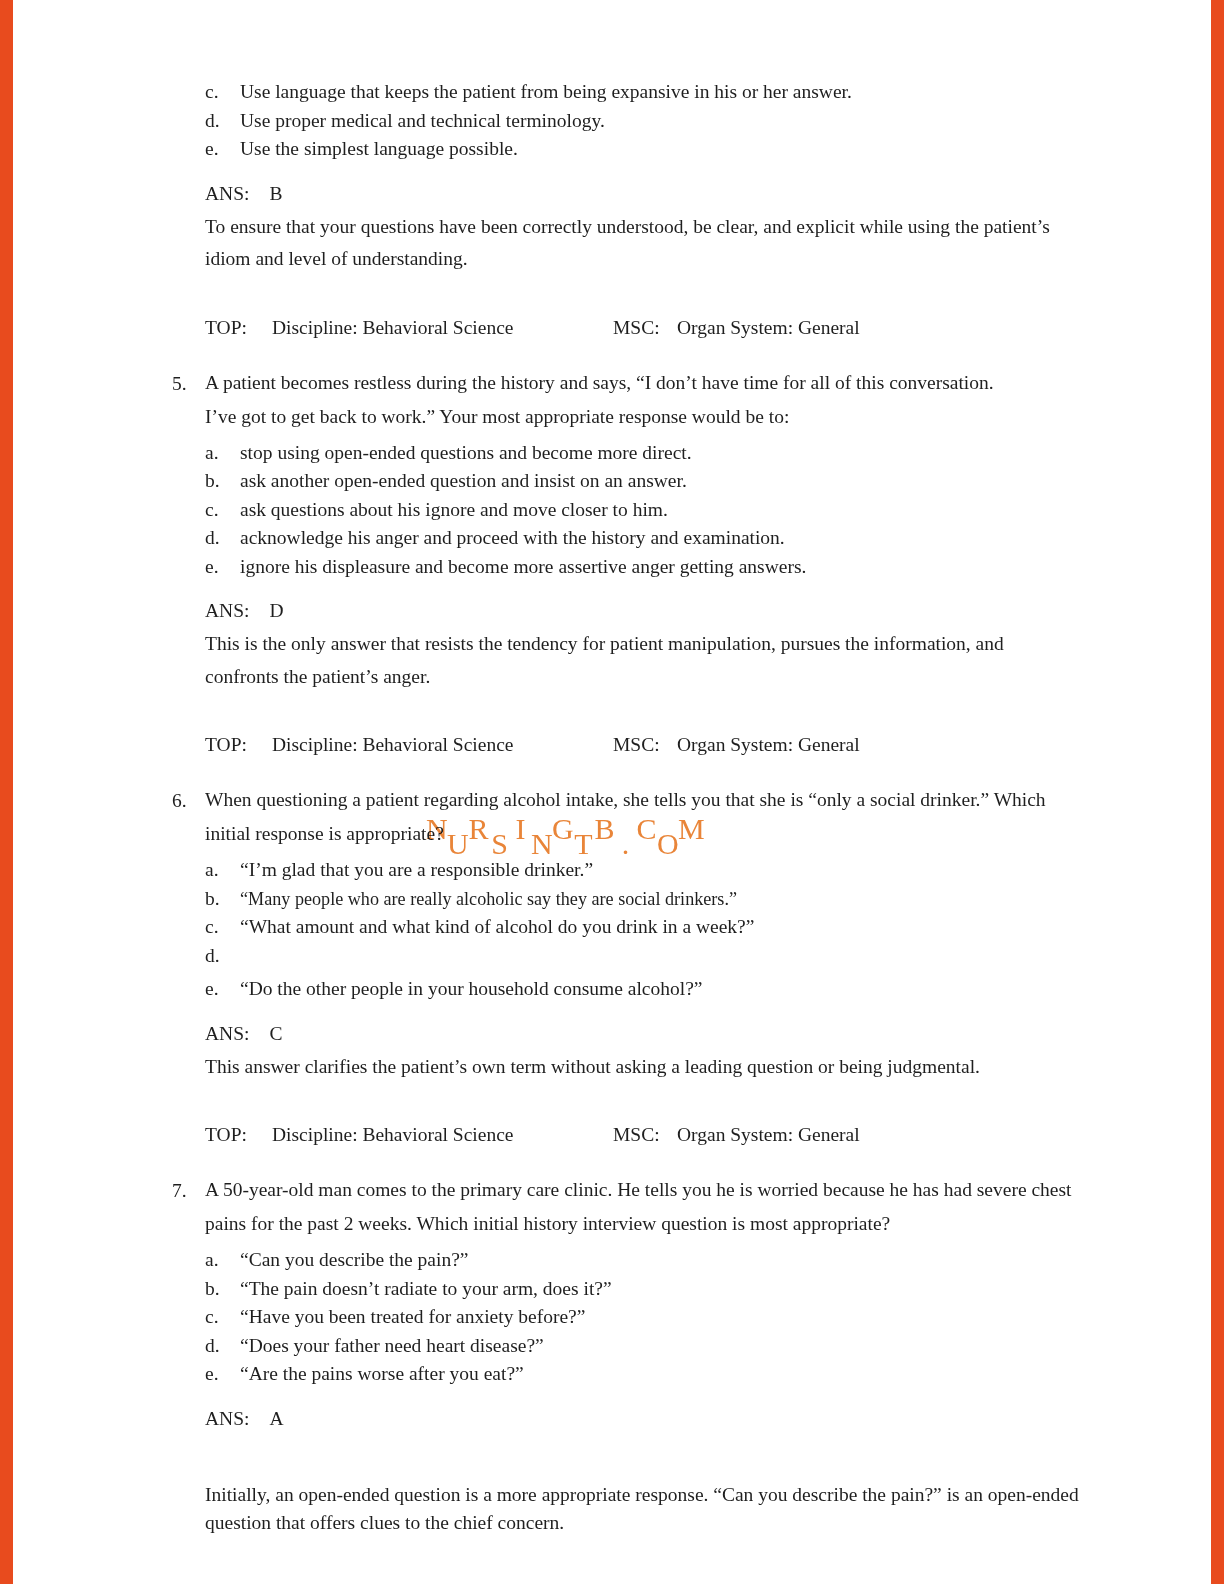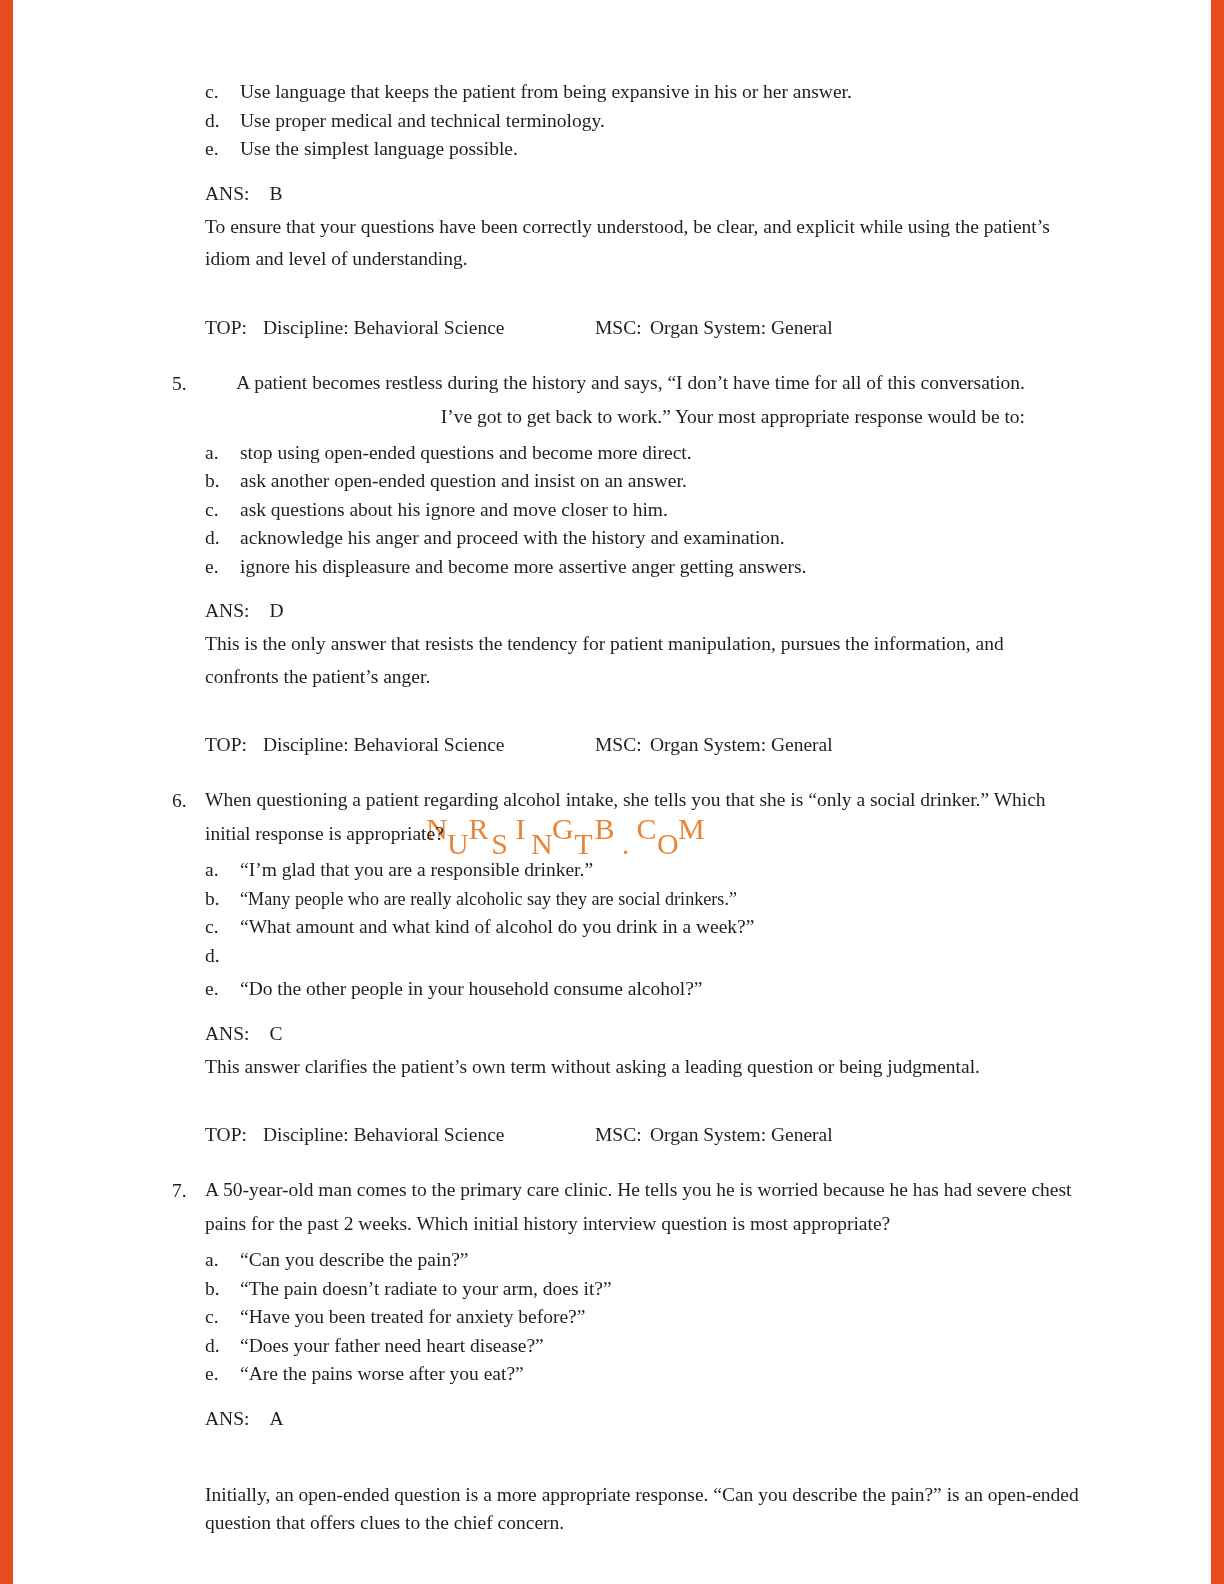--- a/index.html
+++ b/index.html
@@ -15,28 +15,28 @@
   .block{position:relative;padding-left:33px;margin-bottom:24px;}
   .qnum{position:absolute;left:0;top:1px;line-height:34px;}
   .stem{margin:0 0 5px 0;line-height:34px;}
   .opt{display:flex;line-height:28.5px;}
   .opt .letter{flex:0 0 35px;}
   .opt .otext{flex:1 1 auto;}
   .condensed{display:inline-block;transform:scaleX(.93);transform-origin:0 50%;white-space:nowrap;}
   .ans{margin-top:15px;line-height:29px;}
   .ans-val{margin-left:20px;}
   .expl{margin:3px 0 0 0;line-height:32.5px;}
-  .meta{margin-top:37px;display:flex;line-height:29px;}
+  .meta{margin-top:37px;display:flex;line-height:29px;gap:9px;}
   .m-top-label{flex:0 0 58px;}
   .m-top-value{flex:0 0 332px;}
   .m-msc-label{flex:0 0 55px;}
   .m-msc-value{flex:1 1 auto;}
   
   .w845{max-width:845px;}
-  .w820{max-width:820px;text-align:right;}
+  .w820{max-width:820px;}
   .w800{max-width:800px;}
   .w845q{max-width:845px;}
   .w690{max-width:690px;}
   .w910{max-width:912px;}
   .w880{max-width:880px;}
   
   .wm{
     position:absolute;left:426px;top:814px;display:flex;
     color:#e77b28;opacity:.92;font-size:30px;line-height:1;
     mix-blend-mode:multiply;z-index:3;pointer-events:none;

